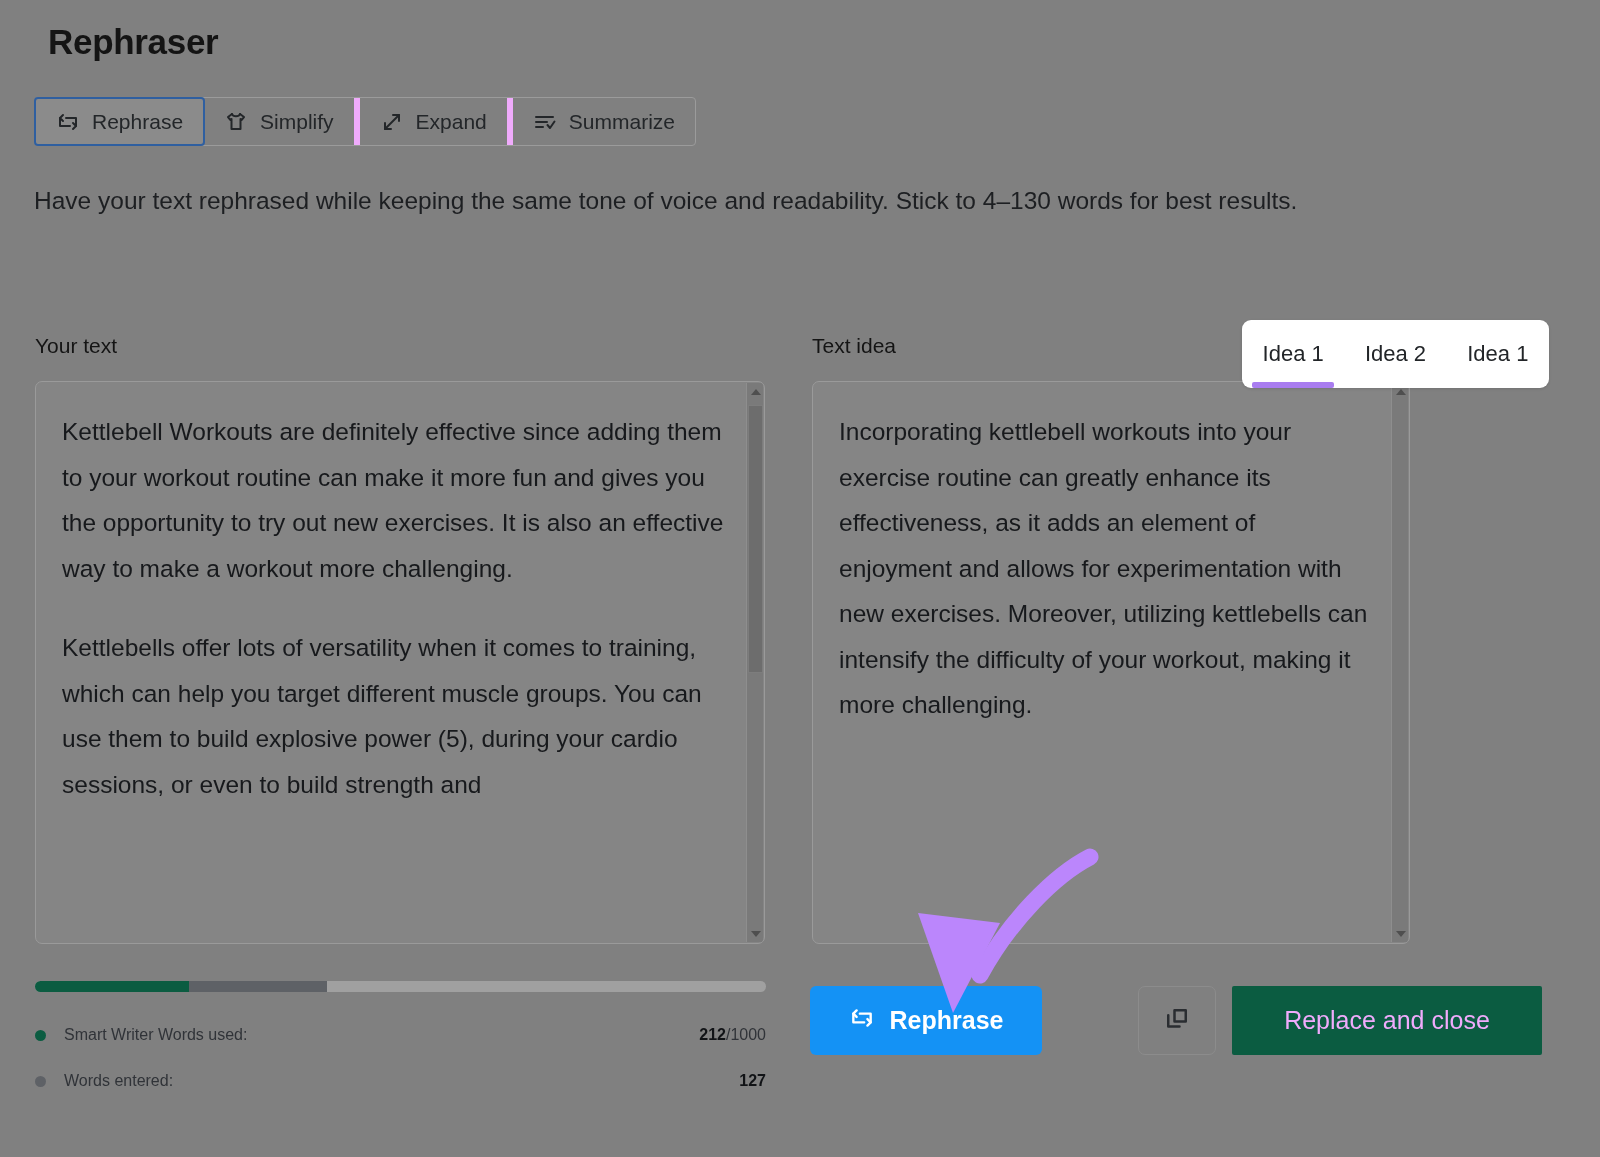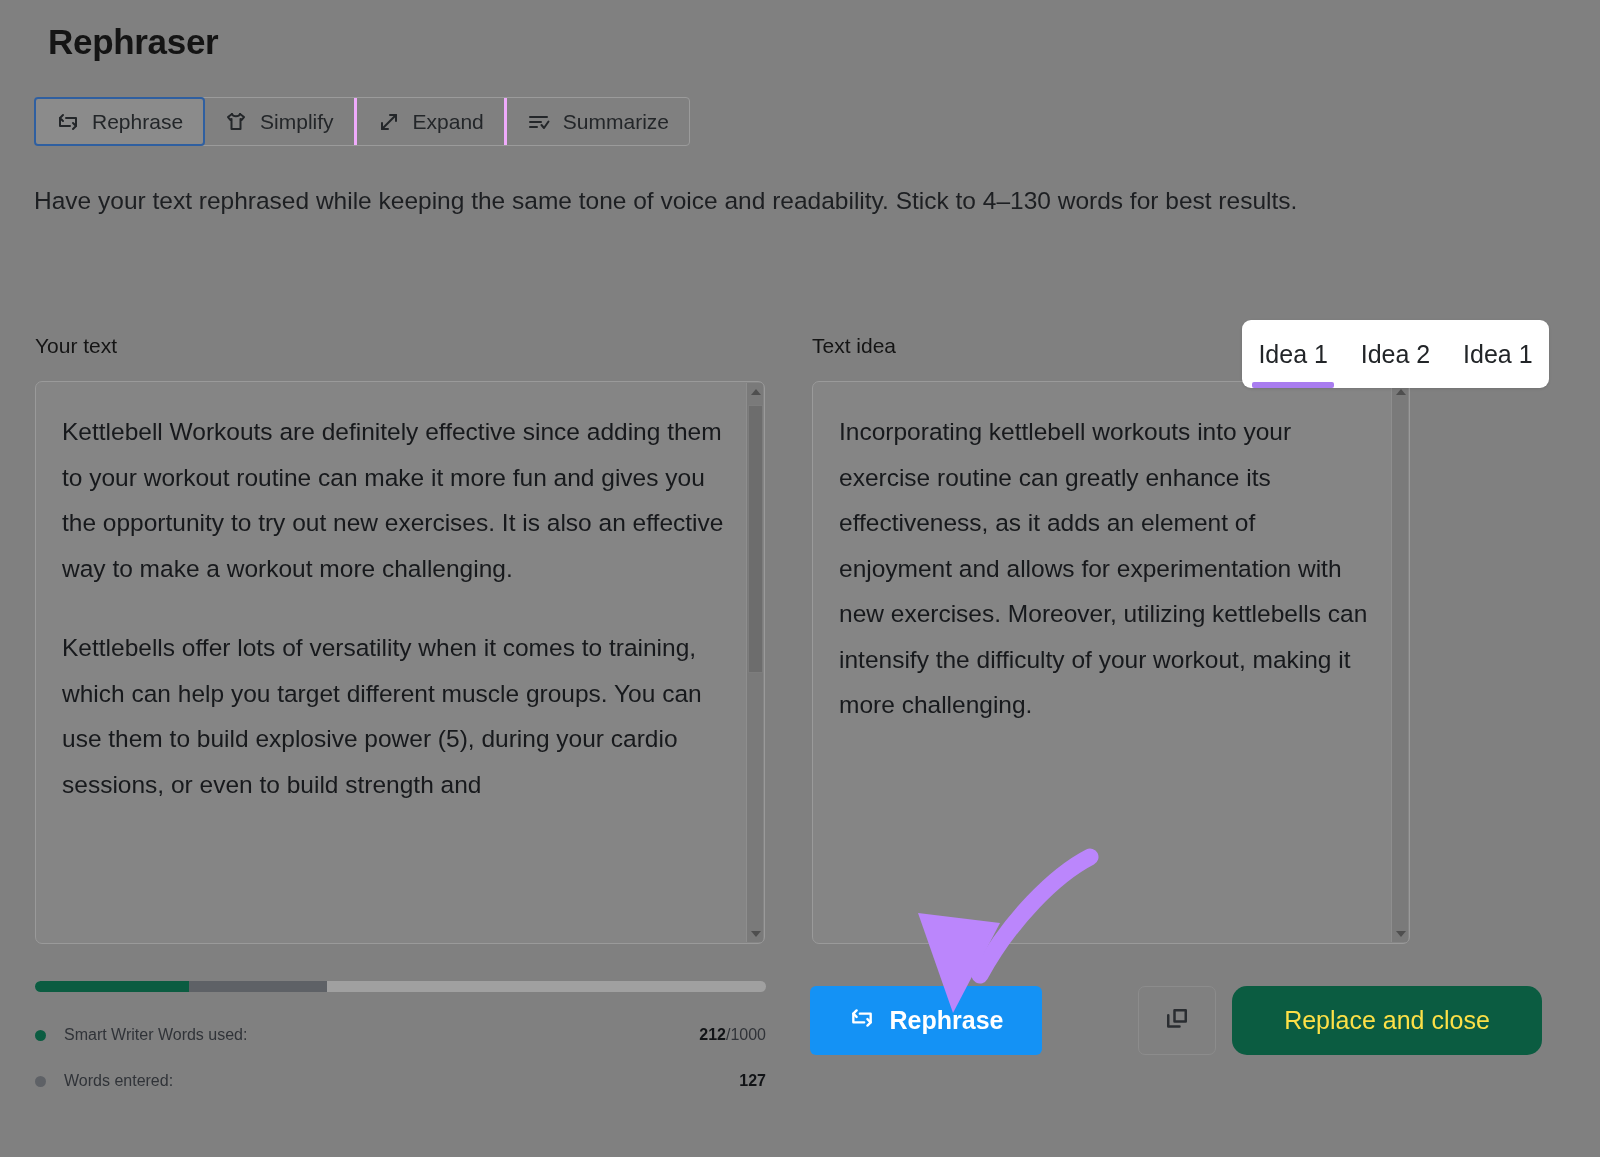--- a/index.html
+++ b/index.html
@@ -37,21 +37,21 @@
     background: transparent;
   }
   .mode-tab {
     display: flex;
     align-items: center;
     gap: 12px;
     padding: 0 20px;
     height: 47px;
     font-size: 21px;
     color: #232629;
-    border-right: 3px solid #f0abfc;
+    border-right: 6px solid #f0abfc;
     background: transparent;
     cursor: pointer;
     white-space: nowrap;
   }
   .mode-tab:last-child { border-right: none; }
   .mode-tab.active {
     border: 2px solid #2f5fa0;
     border-radius: 4px;
     background: rgba(255,255,255,0.09);
     margin: -1px -1px -1px -1px;
@@ -146,21 +146,21 @@
     z-index: 20;
     box-shadow: 0 1px 3px rgba(0,0,0,0.12);
   }
   .idea-tab {
     position: relative;
     flex: 1;
     height: 68px;
     display: flex;
     align-items: center;
     justify-content: center;
-    font-size: 25px;
+    font-size: 22px;
     color: #222528;
     cursor: pointer;
     white-space: nowrap;
   }
   .idea-tab.active::after {
     content: "";
     position: absolute;
     left: 10px; right: 10px; bottom: 0;
     height: 6px;
     background: #a97df0;
@@ -236,22 +236,22 @@
     align-items: center;
     justify-content: center;
     cursor: pointer;
   }
   .btn-replace {
     position: absolute;
     left: 1232px; top: 986px;
     width: 310px; height: 69px;
     background: #0b5c41;
     border: none;
-    border-radius: 15px;
-    color: #fde047;
+    border-radius: 2px;
+    color: #f0abfc;
     font-size: 25px;
     font-family: "Liberation Sans", sans-serif;
     display: flex;
     align-items: center;
     justify-content: center;
     cursor: pointer;
   }
 
   
   .annot-arrow {

